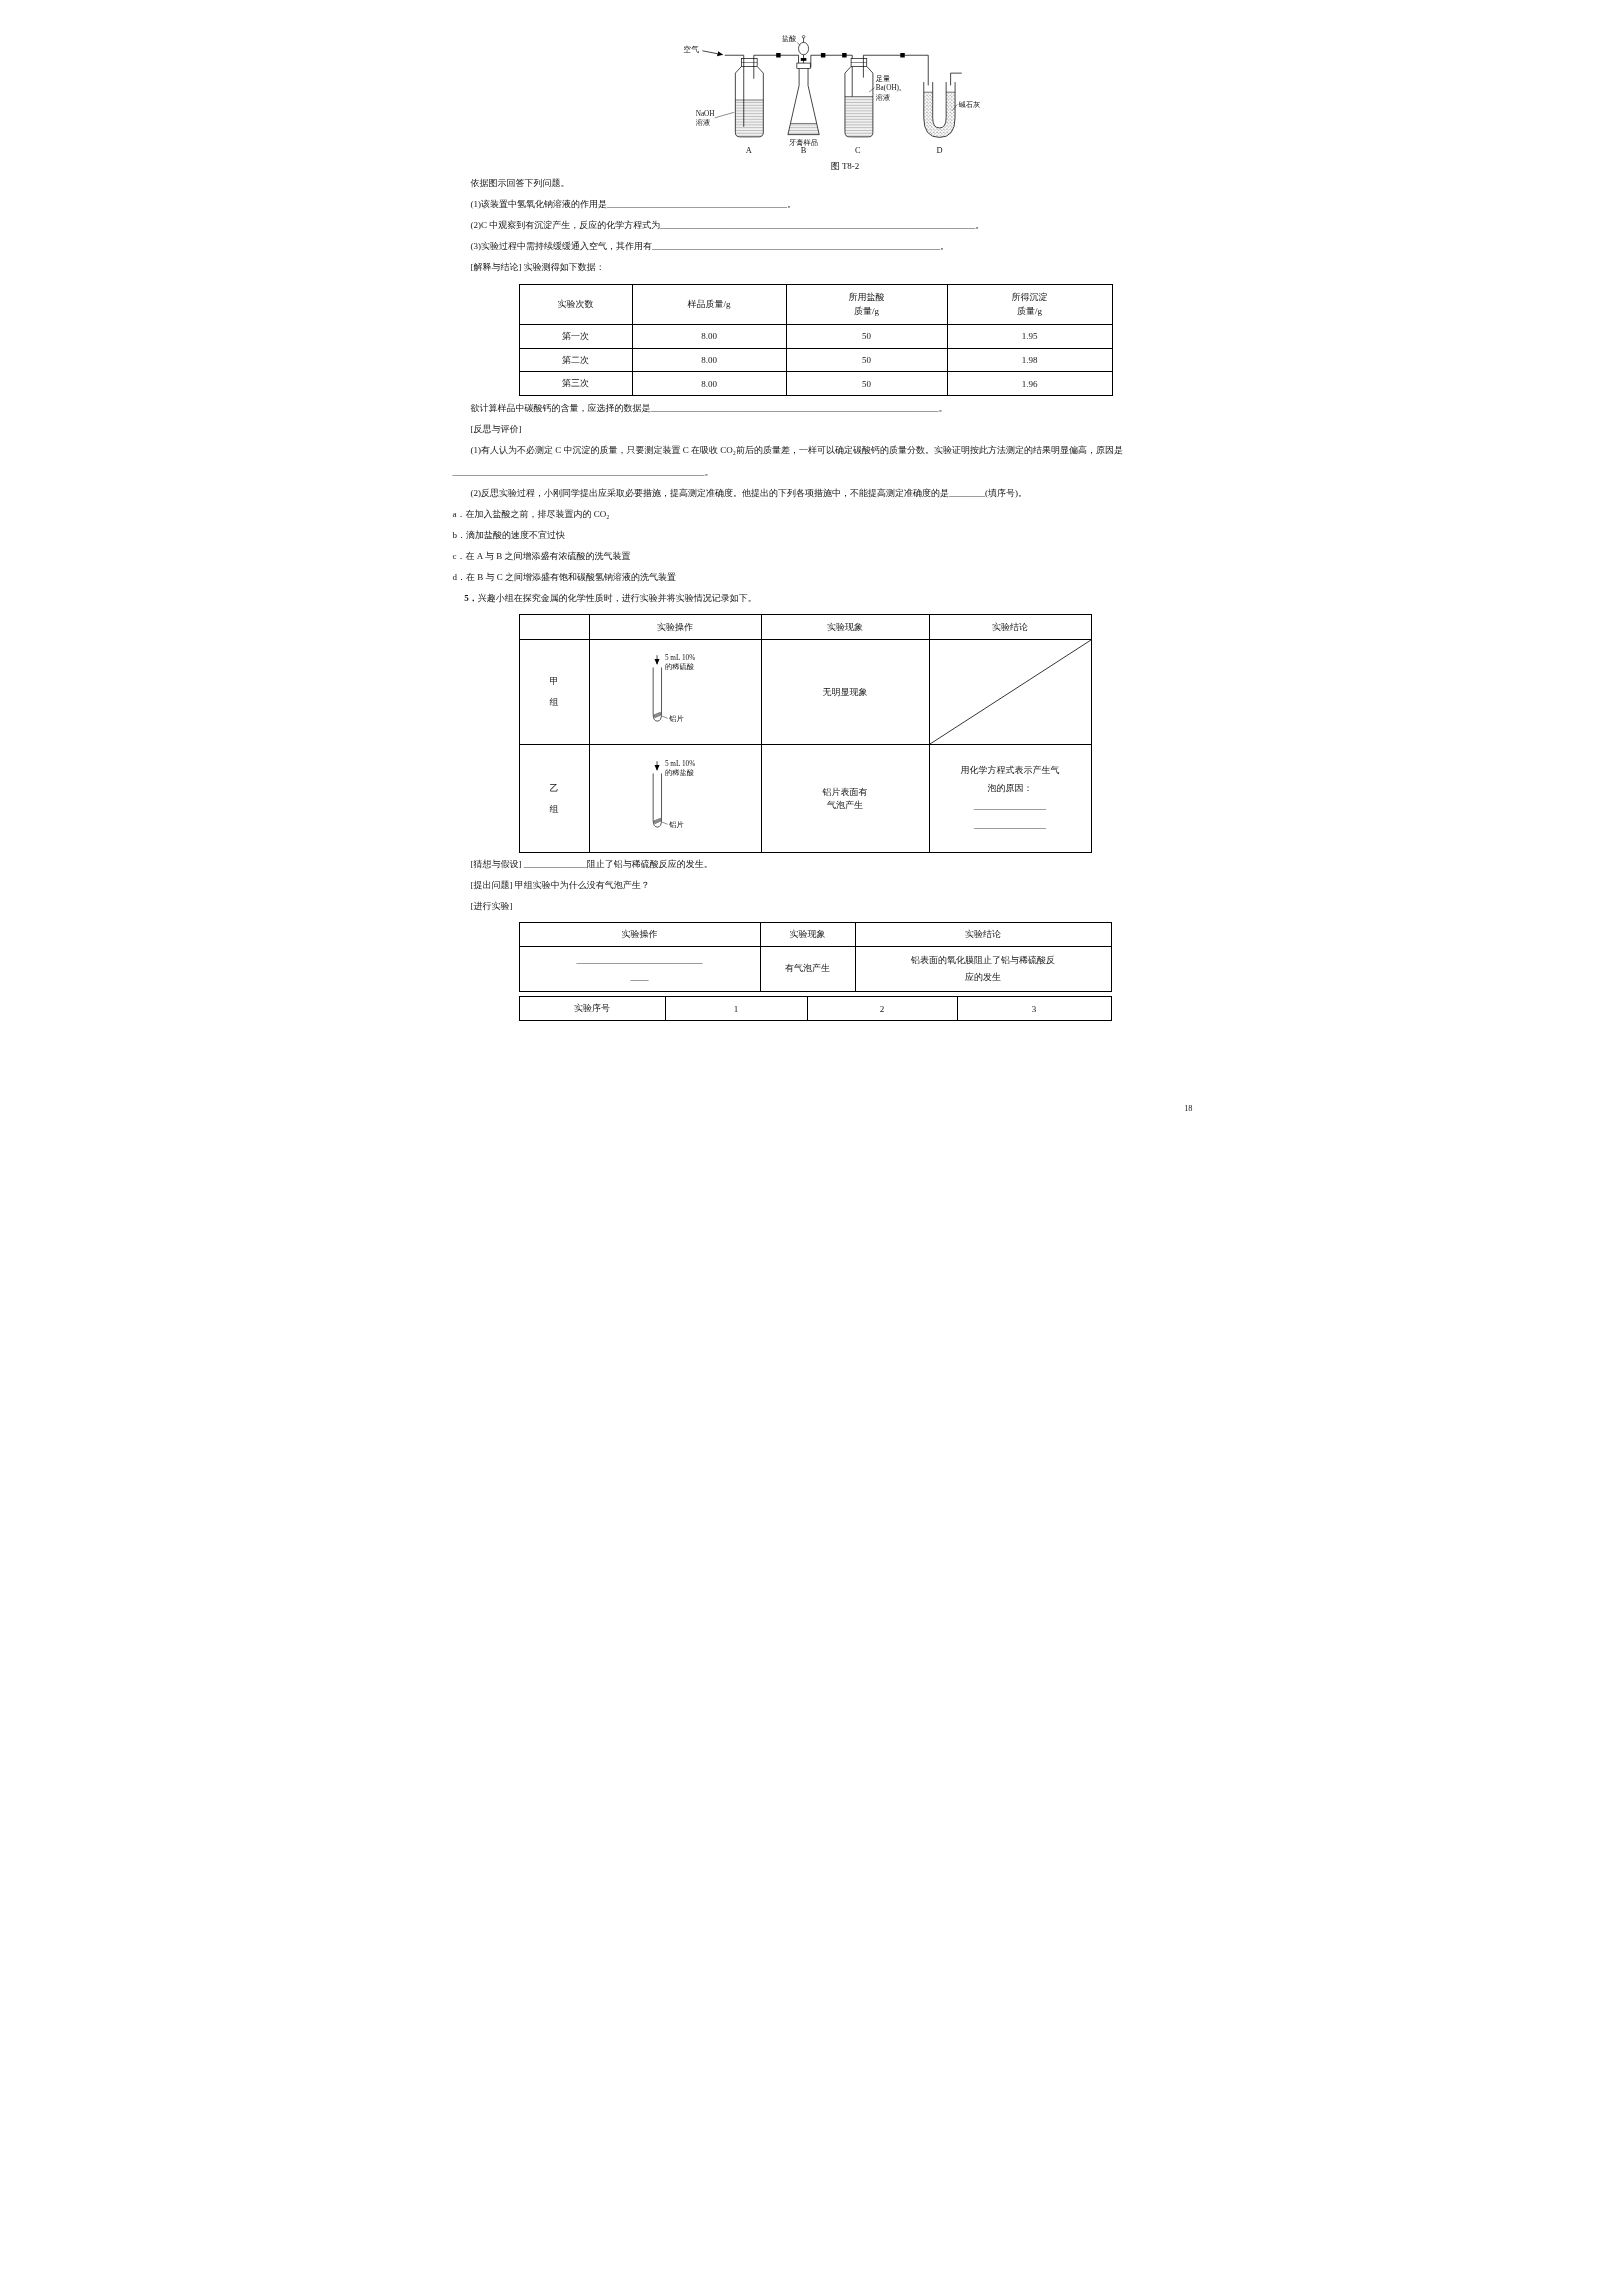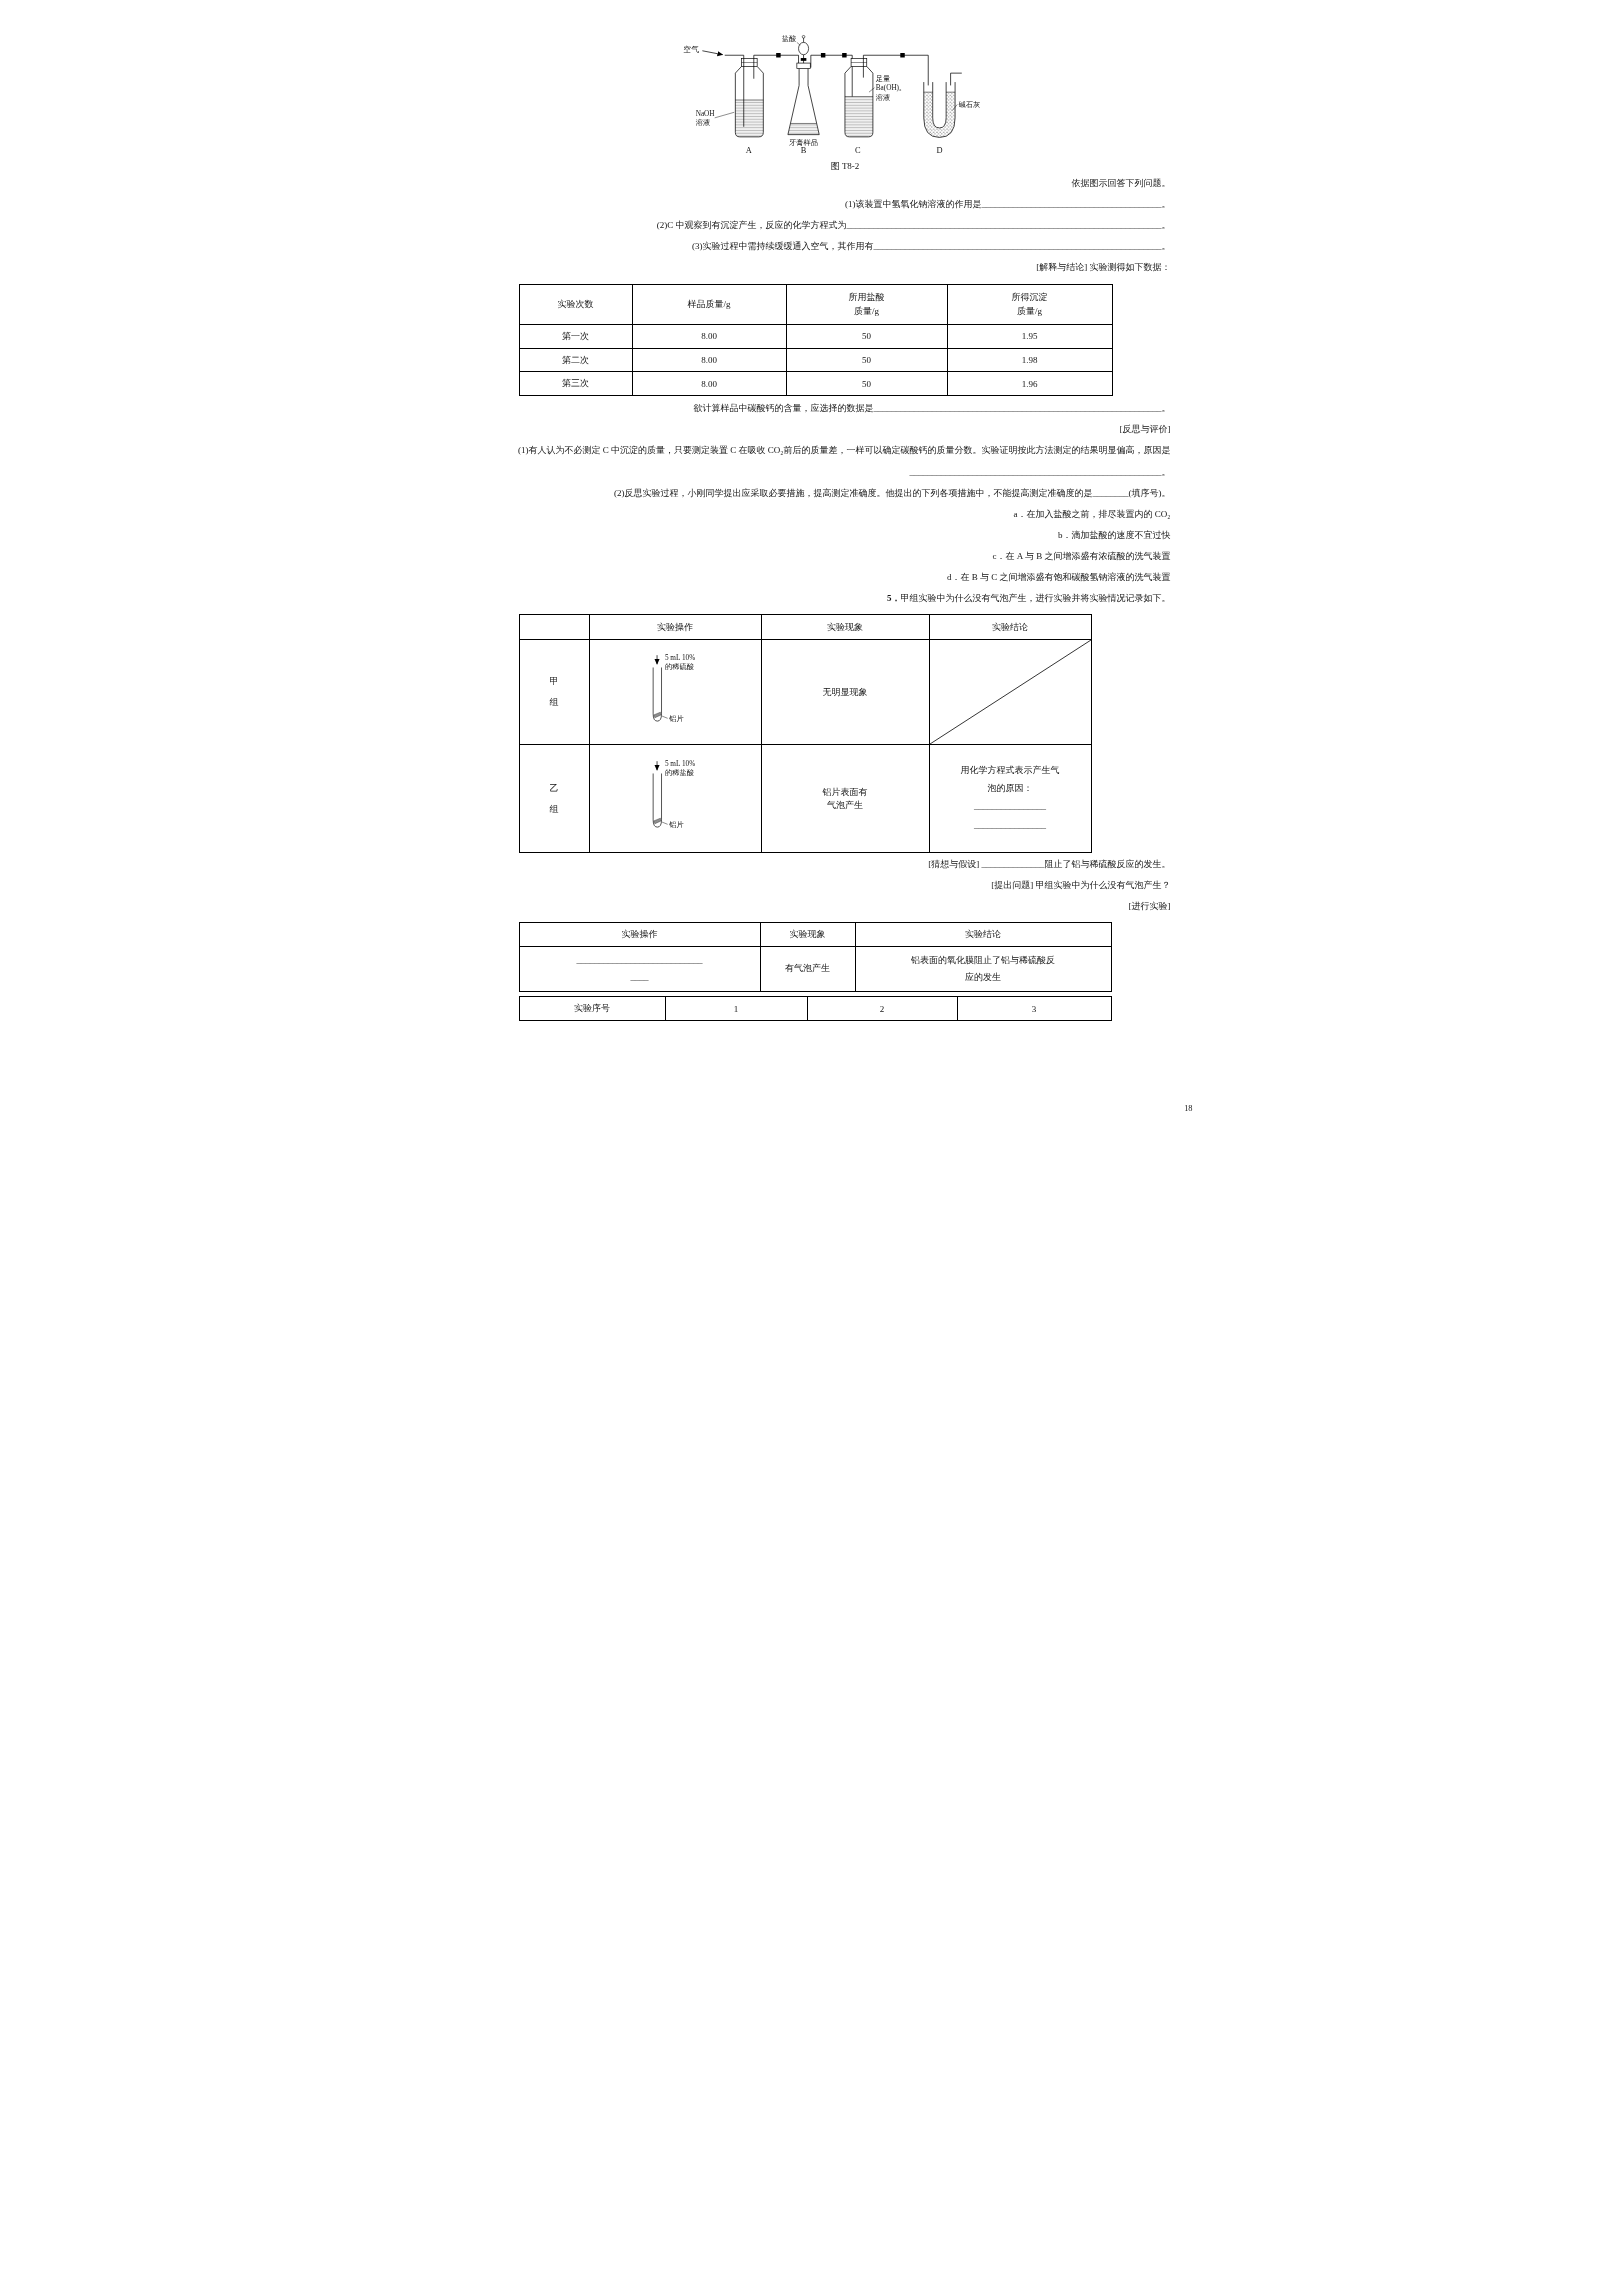--- a/index.html
+++ b/index.html
@@ -3,21 +3,21 @@
 <meta charset="utf-8">
 <style>
   * { box-sizing: border-box; }
   html,body { margin:0; padding:0; background:#ffffff; }
   .page {
     width:812px; height:1148px; background:#fff; position:relative;
     font-family:"Liberation Serif","DejaVu Serif",serif; color:#141414;
     overflow:hidden; margin:0 auto;
   }
   .content { padding:13.5px 47px 0 47px; }
-  p.line { margin:0; font-size:9px; line-height:2.35;text-align:right; }
+  p.line { margin:0; font-size:9px; line-height:2.35; }
   .indent { text-indent:2em; }
   .opt { margin-left:2.1em; }
   .qnum { font-weight:bold; }
   .diagram-wrap { margin:20px 0 0 224px; width:337px; }
   .caption { text-align:center; font-size:9px; margin-top:0; line-height:1.6; }
 
   table { border-collapse:collapse; table-layout:fixed; }
   td { border:0.6px solid #000; font-size:9px; text-align:center; vertical-align:middle; padding:1.1px 3.4px; }
   .preline { white-space:pre-line; }
 
@@ -186,21 +186,21 @@
     </table>
 
     <p class="line indent">欲计算样品中碳酸钙的含量，应选择的数据是________________________________________________________________。</p>
     <p class="line indent">[反思与评价]</p>
     <p class="line indent">(1)有人认为不必测定 C 中沉淀的质量，只要测定装置 C 在吸收 CO₂前后的质量差，一样可以确定碳酸钙的质量分数。实验证明按此方法测定的结果明显偏高，原因是________________________________________________________。</p>
     <p class="line indent">(2)反思实验过程，小刚同学提出应采取必要措施，提高测定准确度。他提出的下列各项措施中，不能提高测定准确度的是________(填序号)。</p>
     <p class="line opt">a．在加入盐酸之前，排尽装置内的 CO₂</p>
     <p class="line opt">b．滴加盐酸的速度不宜过快</p>
     <p class="line opt">c．在 A 与 B 之间增添盛有浓硫酸的洗气装置</p>
     <p class="line opt">d．在 B 与 C 之间增添盛有饱和碳酸氢钠溶液的洗气装置</p>
-    <p class="line" style="text-indent:1.3em"><span class="qnum">5．</span><span>甲组实验中为什么没有气泡产生，进行实验并将实验情况记录如下。</span></p>
+    <p class="line" style="text-indent:1.3em"><span class="qnum">5．</span><span>兴趣小组在探究金属的化学性质时，进行实验并将实验情况记录如下。</span></p>
 
     <table class="t2">
       <colgroup>
           <col style="width:70px">
           <col style="width:172px">
           <col style="width:168px">
           <col style="width:162px">
         </colgroup>
       <tbody>
         <tr class="head">

